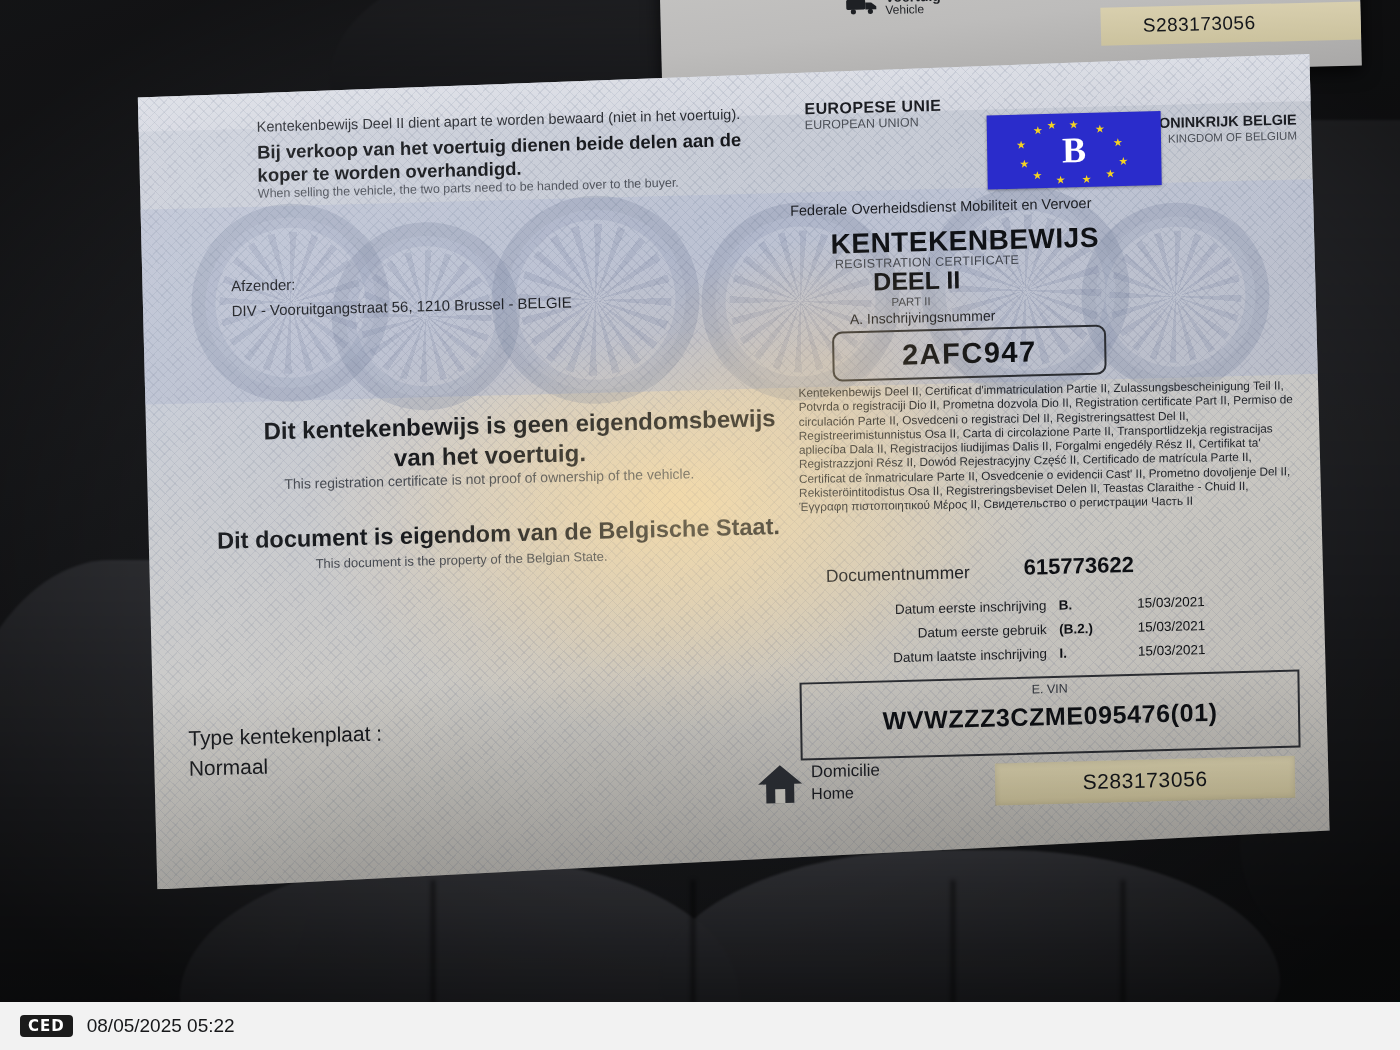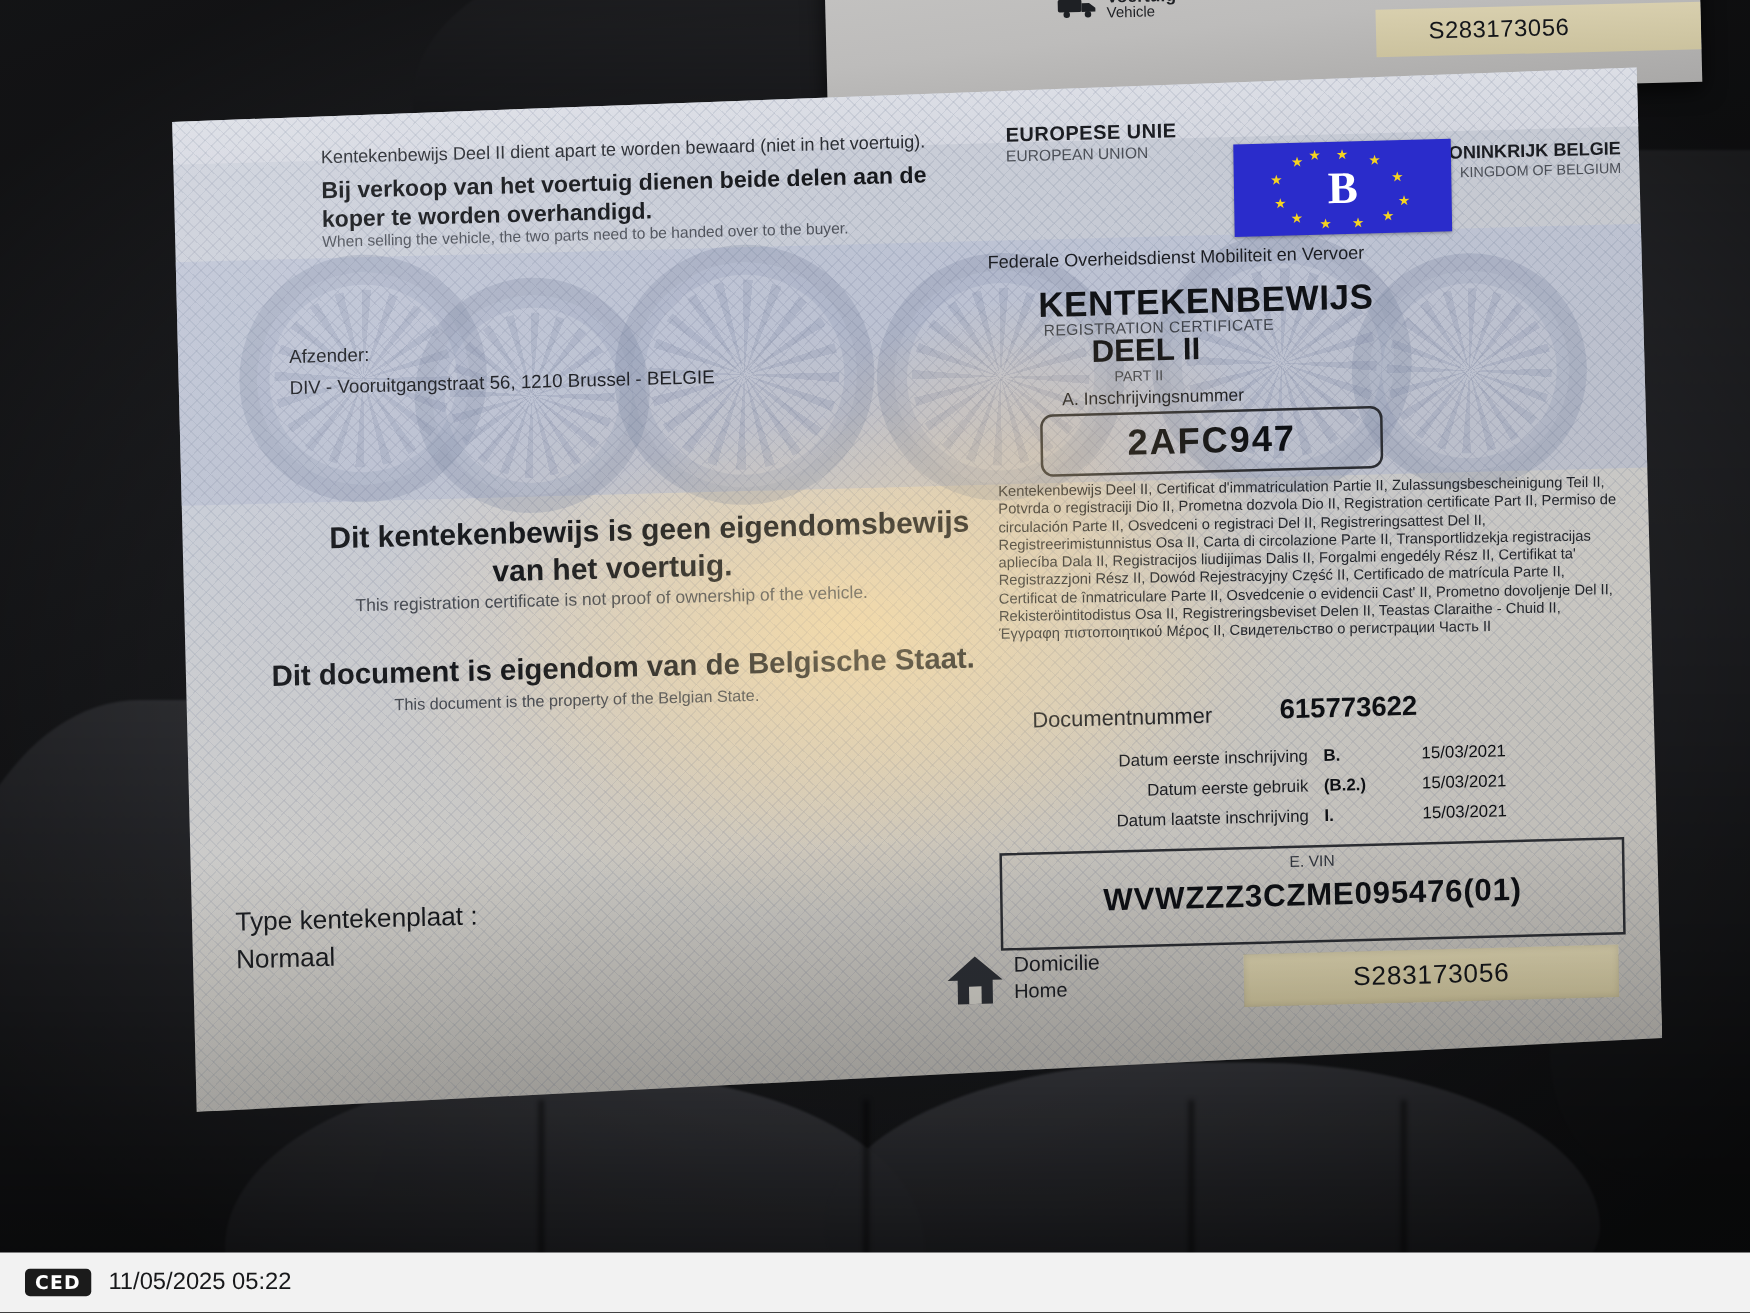--- a/index.html
+++ b/index.html
@@ -426,14 +426,14 @@
 
   <div class="serial-strip">
     <span>S283173056</span>
   </div>
 
   <div class="glare"></div>
 </div>
 
 <div id="timestamp-bar">
   <span class="ced-logo">CED</span>
-  <span class="ts-text">11/05/2025 05:22</span>
+  <span class="ts-text">08/05/2025 05:22</span>
 </div>
 
 </body></html>

